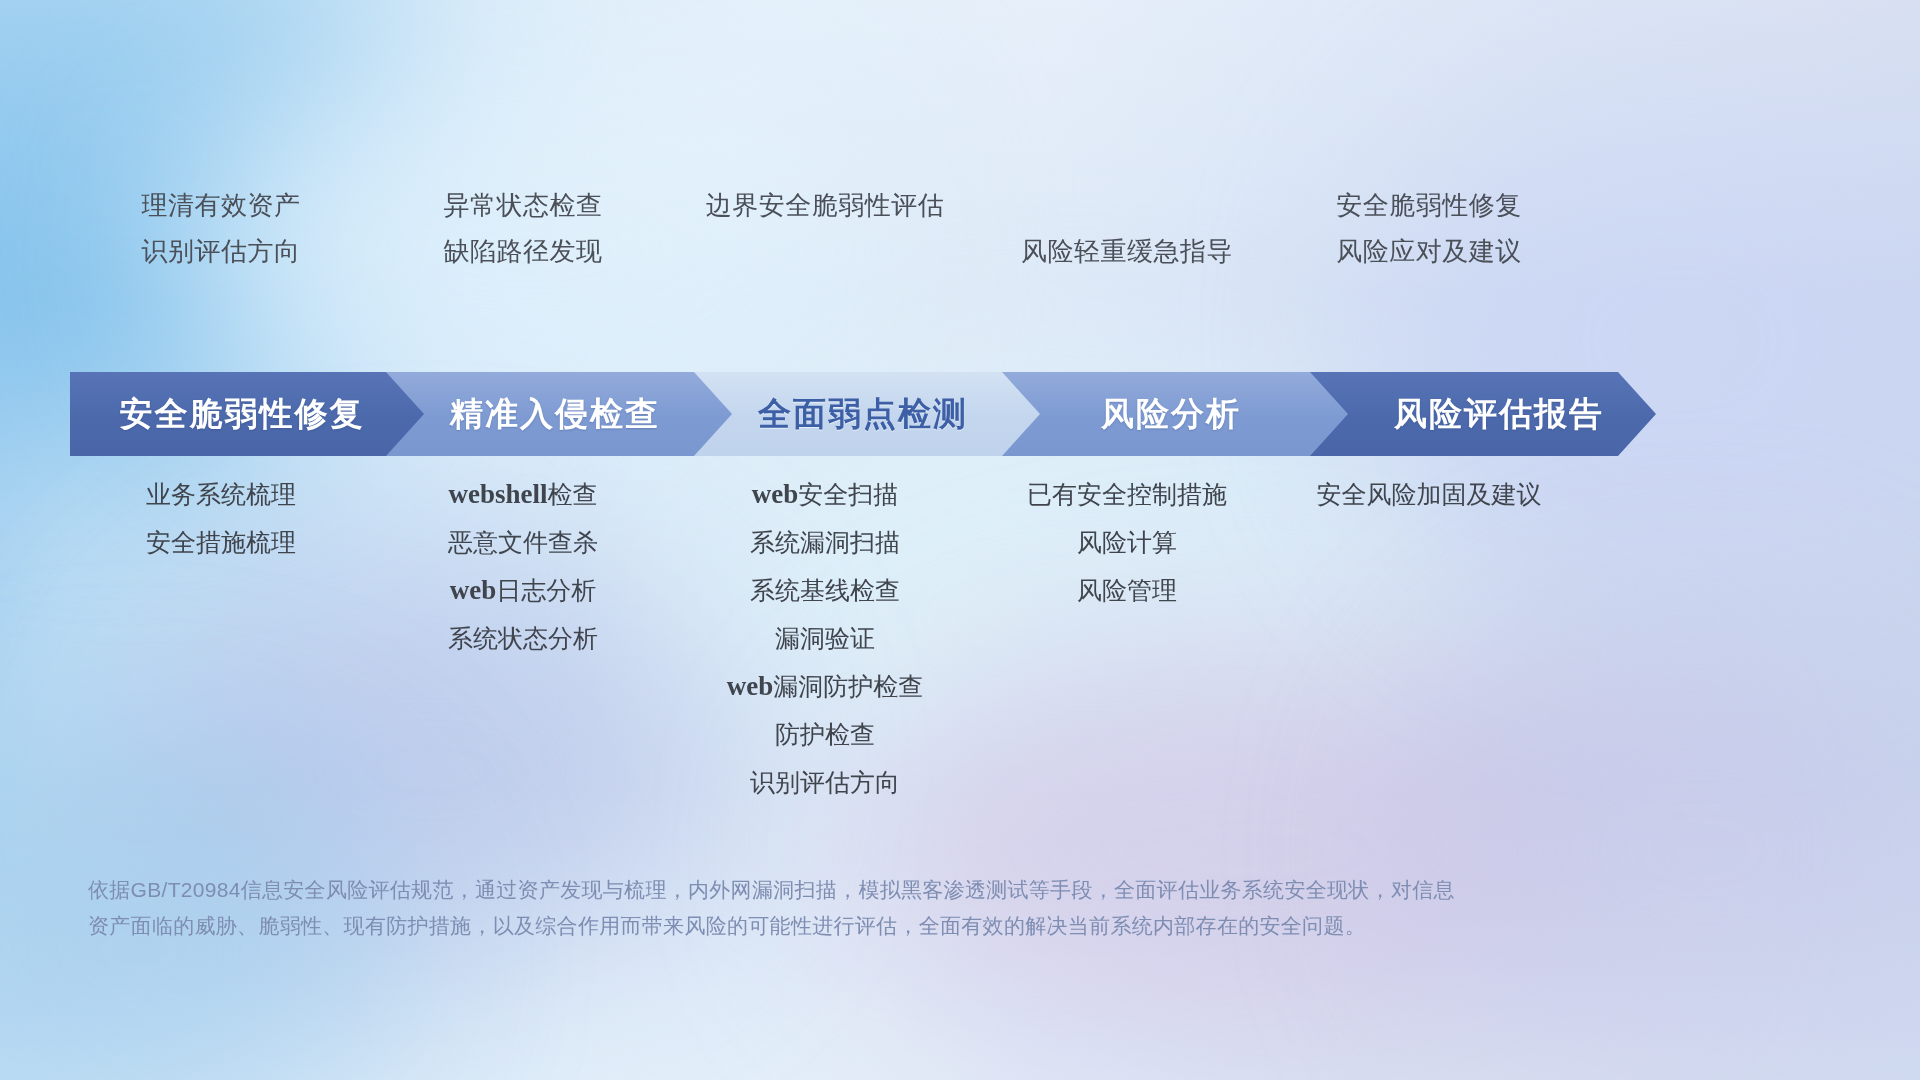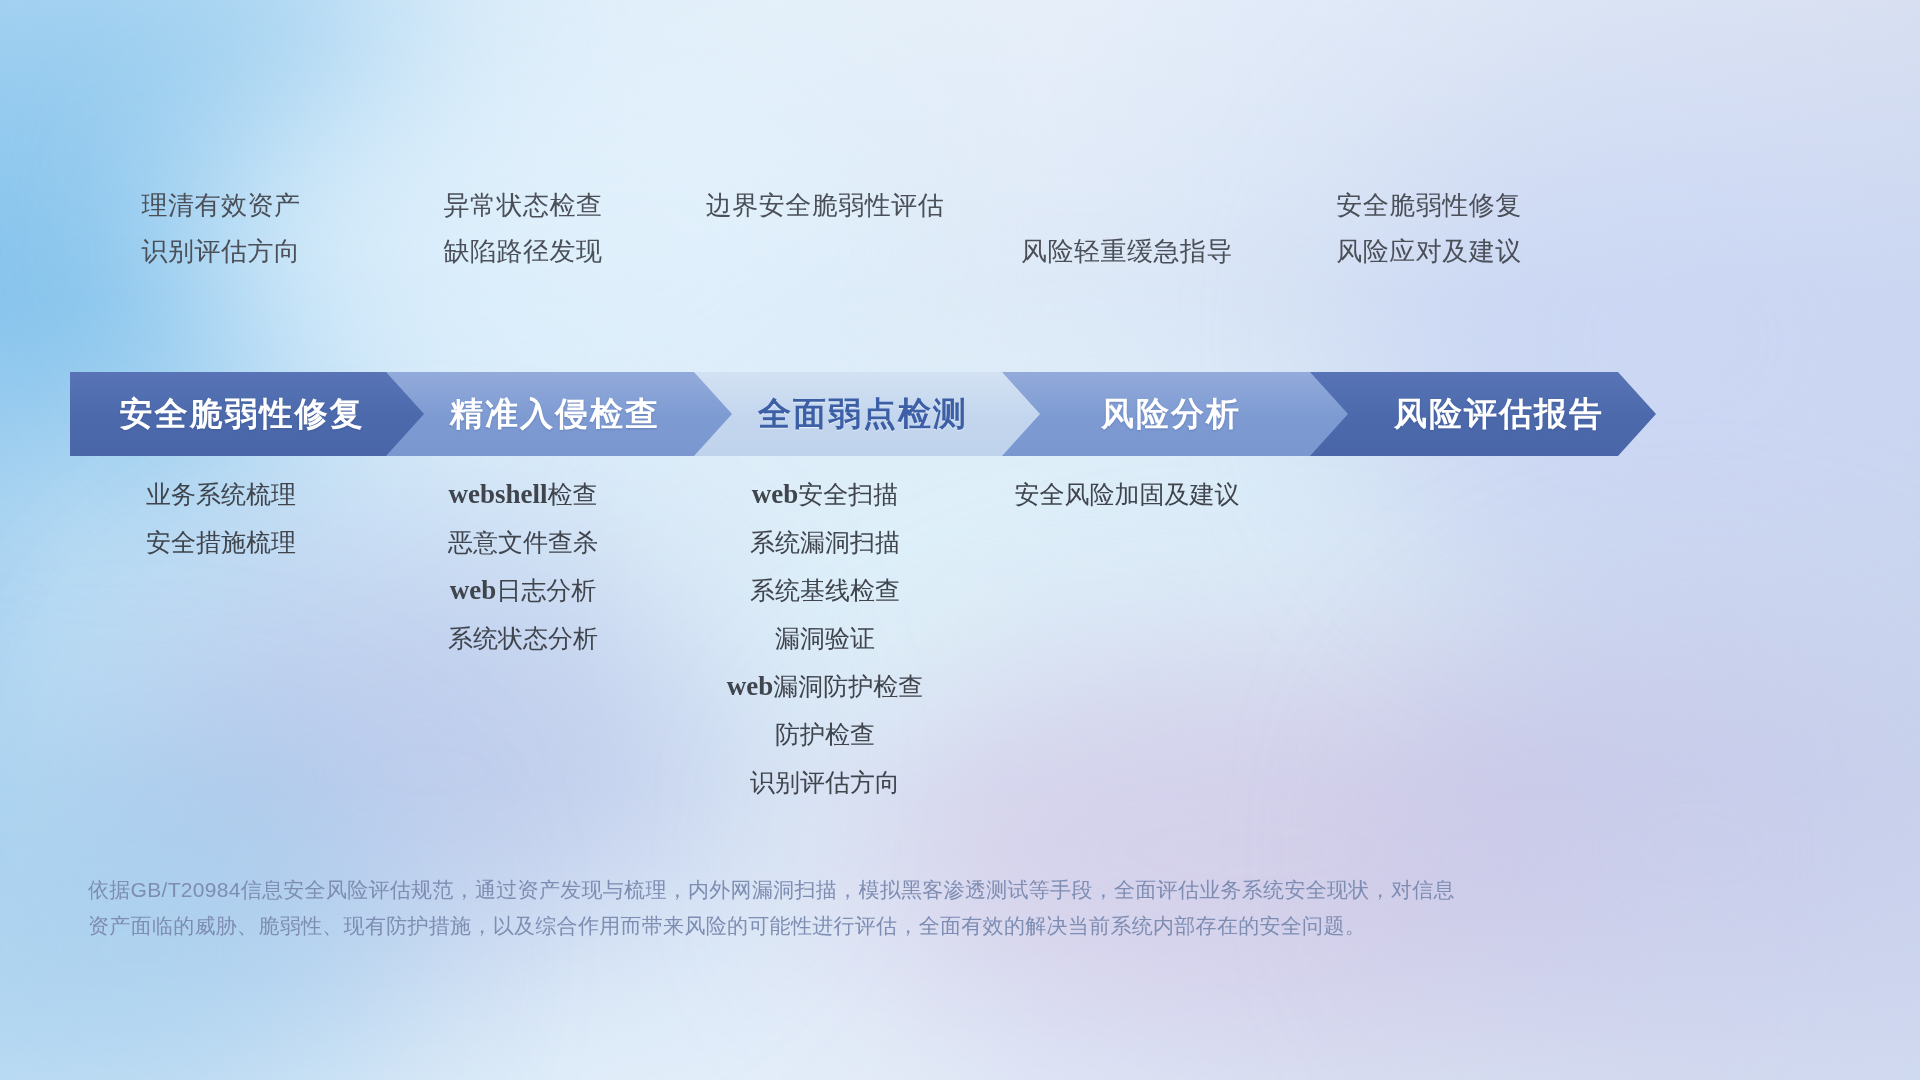--- a/index.html
+++ b/index.html
@@ -172,20 +172,25 @@
       <div class="bn-col">
         <div class="bn-line"><span class="lat">web</span><span>安全扫描</span></div>
         <div class="bn-line">系统漏洞扫描</div>
         <div class="bn-line">系统基线检查</div>
         <div class="bn-line">漏洞验证</div>
         <div class="bn-line"><span class="lat">web</span><span>漏洞防护检查</span></div>
         <div class="bn-line">防护检查</div>
         <div class="bn-line">识别评估方向</div>
       </div>
       <div class="bn-col">
+        <div class="bn-line">已有安全控制措施</div>
+        <div class="bn-line">风险计算</div>
+        <div class="bn-line">风险管理</div>
+      </div>
+      <div class="bn-col">
         <div class="bn-line">安全风险加固及建议</div>
       </div>
     </div>
 
   <div class="footer">
     <p>依据GB/T20984信息安全风险评估规范，通过资产发现与梳理，内外网漏洞扫描，模拟黑客渗透测试等手段，全面评估业务系统安全现状，对信息</p>
     <p>资产面临的威胁、脆弱性、现有防护措施，以及综合作用而带来风险的可能性进行评估，全面有效的解决当前系统内部存在的安全问题。</p>
   </div>
 
 </div>

